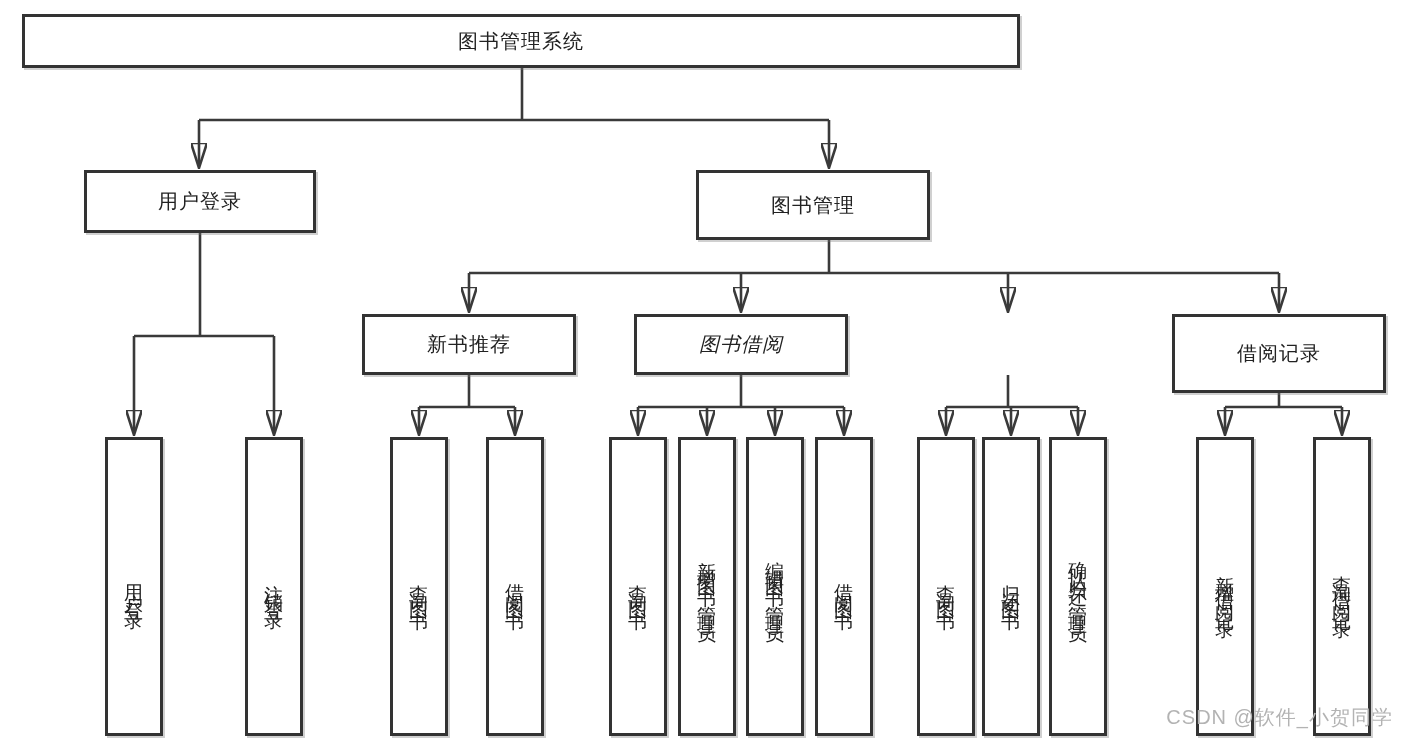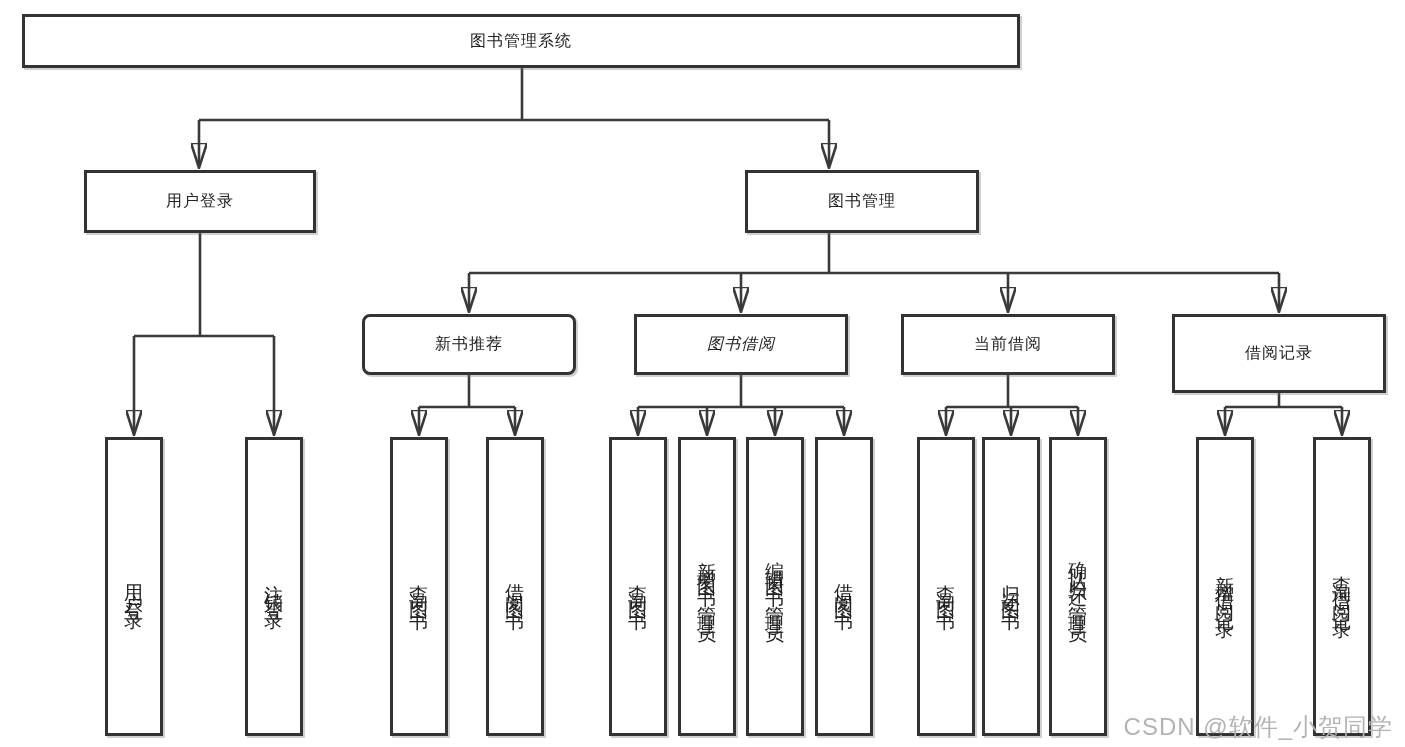--- a/index.html
+++ b/index.html
@@ -29,38 +29,38 @@
     position: absolute;
     border: 3px solid #333333;
     background: #ffffff;
     display: flex;
     align-items: center;
     justify-content: center;
     color: #222222;
     box-shadow: 2px 2px 0 rgba(120,120,120,0.35);
   }
   .node .hlabel {
-    font-size: 16px;
+    font-size: 20px;
     letter-spacing: 1px;
     white-space: nowrap;
   }
   .node .vlabel {
     writing-mode: vertical-rl;
     text-orientation: mixed;
     font-size: 19px;
     letter-spacing: 9px;
     line-height: 1;
     white-space: nowrap;
   }
 
   .watermark {
     position: absolute;
     right: 12px;
-    bottom: 4px;
-    font-size: 24px;
+    bottom: 16px;
+    font-size: 20px;
     color: #b3b3b3;
     letter-spacing: 1px;
     white-space: nowrap;
   }
 </style>
 </head>
 <body>
 
 <div class="canvas">
 
@@ -112,32 +112,29 @@
     <path d="M1342 407 V433" marker-end="url(#arrow)"></path>
   </svg>
 
   <div class="node" style="left:22px; top:14px; width:998px; height:54px;">
     <span class="hlabel">图书管理系统</span>
   </div>
 
   <div class="node" style="left:84px; top:170px; width:232px; height:63px;">
     <span class="hlabel">用户登录</span>
   </div>
-  <div class="node" style="left:745px; top:170px; width:234px; height:63px;">
+  <div class="node" style="left:696px; top:170px; width:234px; height:70px;">
     <span class="hlabel">图书管理</span>
   </div>
 
-  <div class="node" style="left:362px; top:314px; width:214px; height:61px;border-radius:8px;">
+  <div class="node" style="left:362px; top:314px; width:214px; height:61px;">
     <span class="hlabel">新书推荐</span>
   </div>
   <div class="node" style="left:634px; top:314px; width:214px; height:61px;font-style:italic;">
     <span class="hlabel">图书借阅</span>
-  </div>
-  <div class="node" style="left:901px; top:314px; width:214px; height:61px;">
-    <span class="hlabel">当前借阅</span>
   </div>
   <div class="node" style="left:1172px; top:314px; width:214px; height:79px;">
     <span class="hlabel">借阅记录</span>
   </div>
 
   <div class="node" style="left:105px; top:437px; width:58px; height:299px;">
     <span class="vlabel">用户登录</span>
   </div>
   <div class="node" style="left:245px; top:437px; width:58px; height:299px;">
     <span class="vlabel">注销登录</span>

